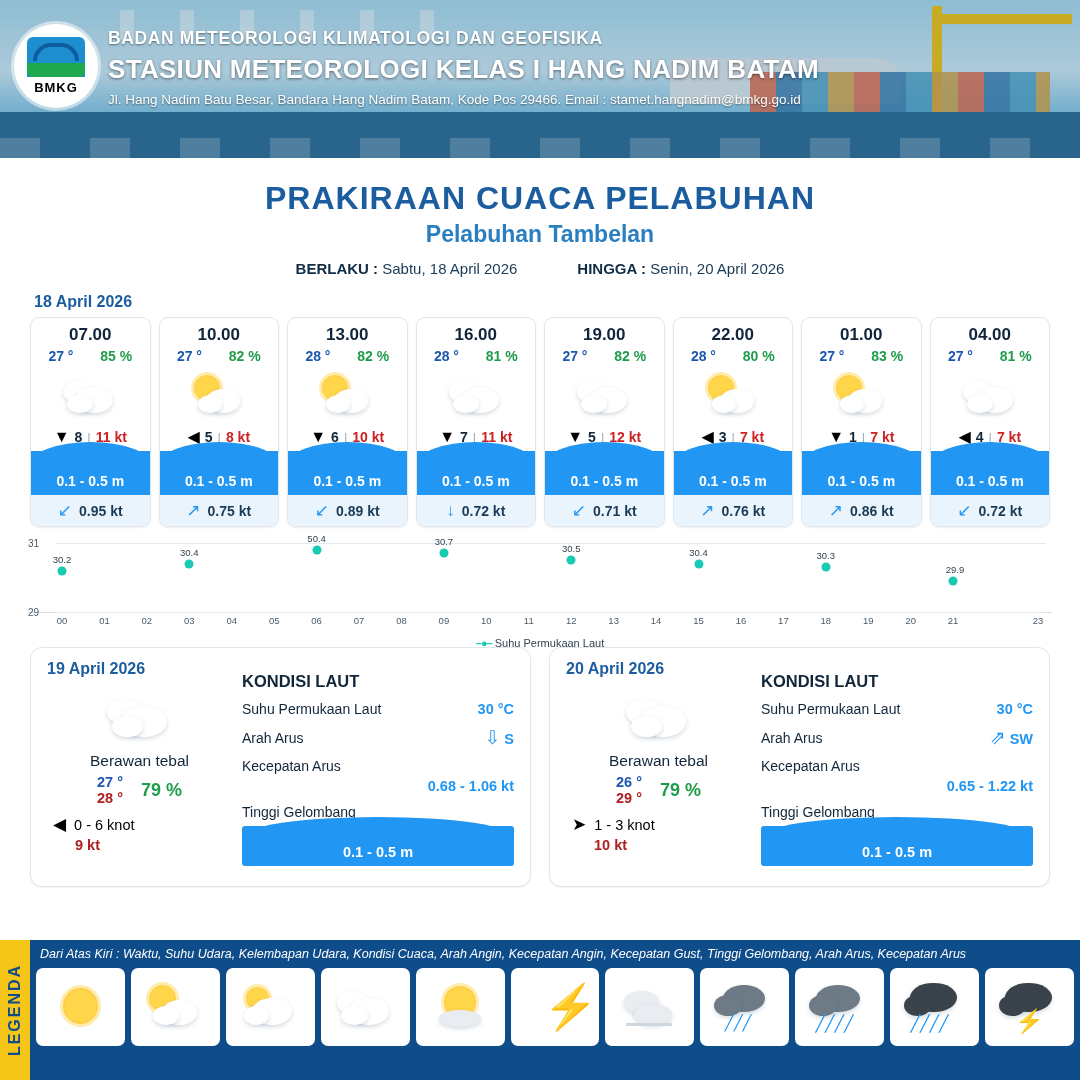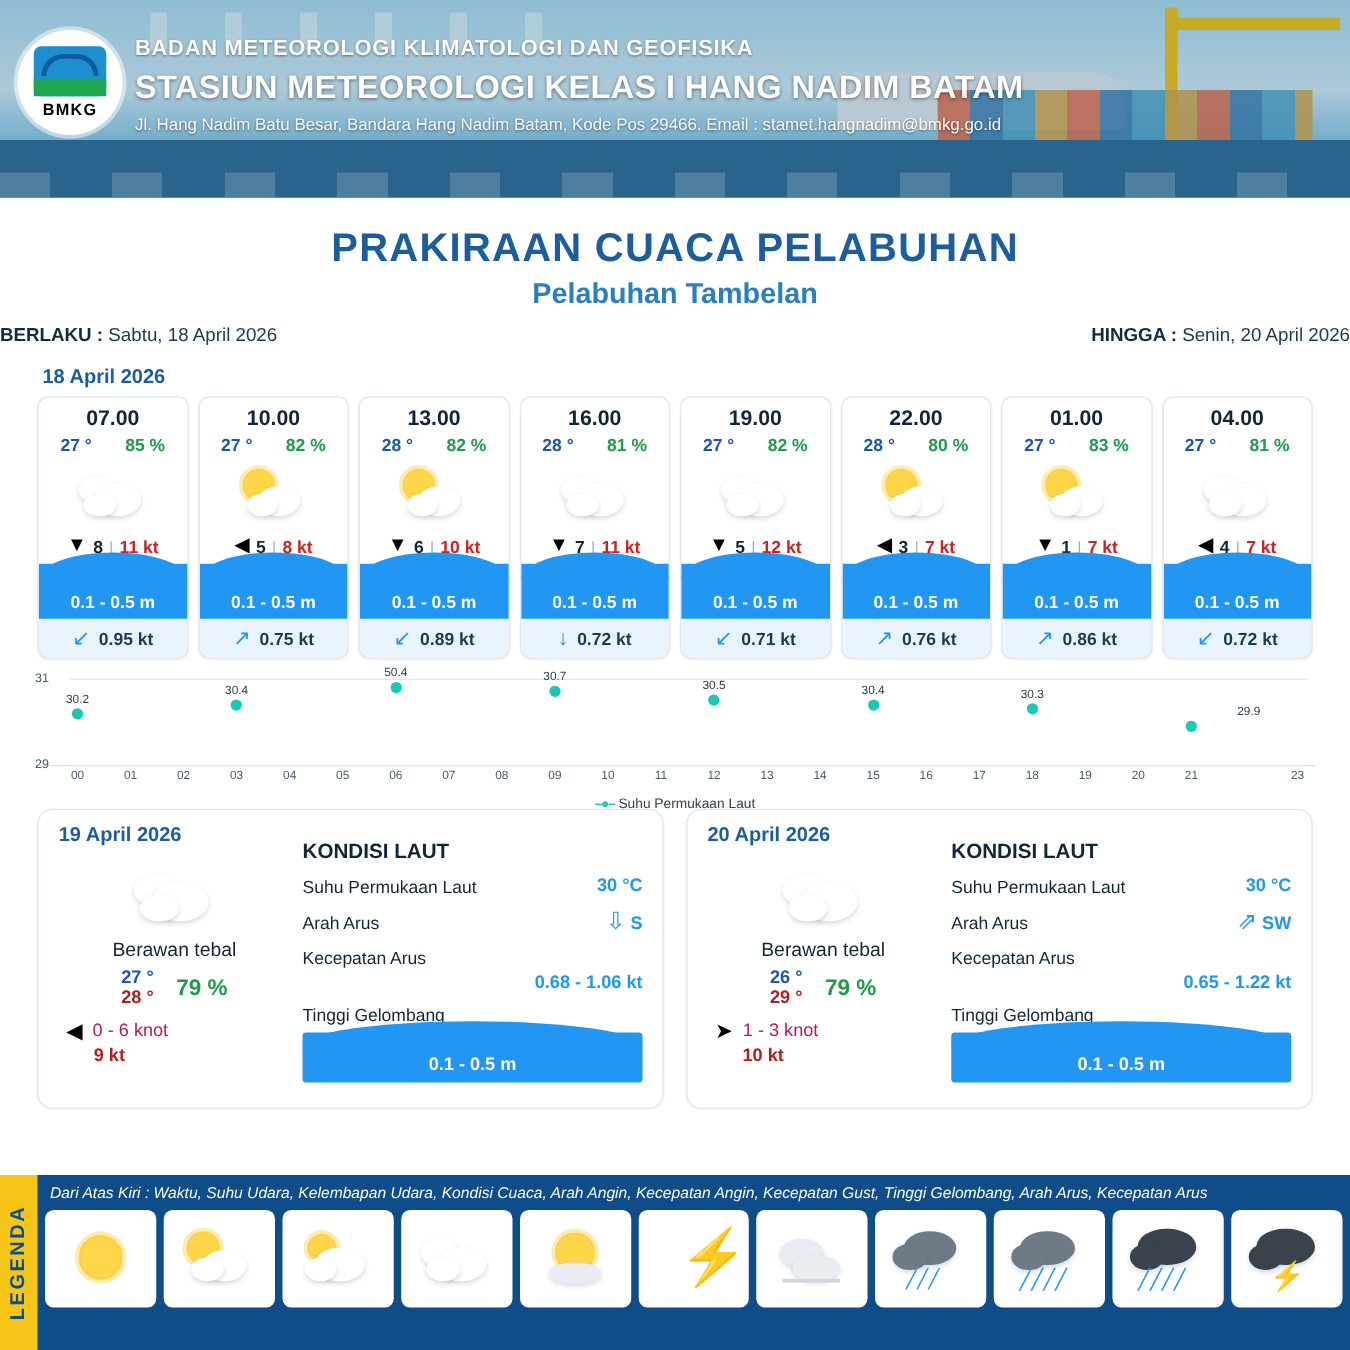--- a/index.html
+++ b/index.html
@@ -62,21 +62,21 @@
   .logo-text { font-size:13px; font-weight:bold; color:#000000; letter-spacing:1px; margin-top:3px;}
 
   .hdr-txt { position:absolute; left:108px; top:28px; width:960px; color:#fff; }
   .hdr-line1 { font-size:17.5px; font-weight:bold; letter-spacing:.6px; text-shadow:0 1px 2px rgba(0,0,0,.45); }
   .hdr-line2 { font-size:26px; font-weight:bold; letter-spacing:.3px; margin-top:5px; text-shadow:0 1px 3px rgba(0,0,0,.5); }
   .hdr-line3 { font-size:13.5px; margin-top:7px; text-shadow:0 1px 2px rgba(0,0,0,.5); }
 
   
   .title1 { text-align:center; font-size:32px; font-weight:bold; color:#1b5d9e; letter-spacing:1px; margin-top:22px; }
   .title2 { text-align:center; font-size:23px; font-weight:bold; color:#2a7fc1; margin-top:4px; }
-  .validity { display:flex; justify-content:space-between; gap:60px; margin-top:12px; font-size:15px; color:#15344f; }
+  .validity { display:flex; justify-content:center; gap:60px; margin-top:12px; font-size:15px; color:#15344f; }
   .validity b { color:#0f2c45; }
   .validity .val { color:#1b3a55; }
 
   
   .date-label { margin:16px 0 6px 34px; font-size:16px; font-weight:bold; color:#1b5d9e; }
 
   
   .cards { display:flex; gap:8px; padding:0 30px; }
   .card {
     width:123px; background:#ffffff; border:1px solid #dfe6ec; border-radius:9px;
@@ -138,21 +138,21 @@
   .day-left { width:185px; }
   .day-date { font-size:16px; font-weight:bold; color:#1b5d9e; }
   .day-icon { height:62px; display:flex; align-items:center; justify-content:center; margin-top:8px; }
   .day-cond { text-align:center; font-size:15.5px; color:#12263a; margin-top:4px; }
   .day-tt { display:flex; align-items:flex-start; justify-content:center; gap:18px; margin-top:4px; }
   .day-temps div:first-child { color:#1b56b0; font-size:14.5px; font-weight:bold; }
   .day-temps div:last-child { color:#b02020; font-size:14.5px; font-weight:bold; }
   .day-hum { color:#1f9c4a; font-size:18px; font-weight:bold; padding-top:6px; }
   .day-wind { display:flex; align-items:center; gap:8px; margin-top:10px; padding-left:6px; }
   .day-wind .arrow { font-size:17px; }
-  .day-ws { font-size:14.5px; color:#be185d; }
+  .day-ws { font-size:14.5px; color:#000000; }
   .day-gust { color:#b02020; font-size:14.5px; font-weight:bold; margin-top:4px; padding-left:28px; }
 
   .day-right { flex:1; padding-top:12px; }
   .kondisi { font-size:16.5px; font-weight:bold; color:#12263a; margin-bottom:10px; }
   .krow { display:flex; justify-content:space-between; align-items:center; font-size:14px; color:#12263a; margin-bottom:11px; }
   .kval { color:#2196f3; font-weight:bold; font-size:14.5px; }
   .kval2 { color:#2196f3; font-weight:bold; font-size:14.5px; }
   .arrow-box { color:#2196f3; font-size:19px; line-height:1; }
   .krow-col { font-size:14px; color:#12263a; margin-bottom:6px; }
   .kcur { text-align:right; color:#2196f3; font-weight:bold; font-size:14.5px; margin:-2px 0 10px; }
@@ -449,21 +449,21 @@
       <div class="pt-lbl" style="left: 288.609px; top: calc(10% - 6px);">50.4</div>
       <div class="pt" style="left: 415.913px; top: 15%; background: rgb(24, 201, 180);"></div>
       <div class="pt-lbl" style="left: 415.913px; top: calc(15% - 6px);">30.7</div>
       <div class="pt" style="left: 543.217px; top: 25%; background: rgb(24, 201, 180);"></div>
       <div class="pt-lbl" style="left: 543.217px; top: calc(25% - 6px);">30.5</div>
       <div class="pt" style="left: 670.522px; top: 30%; background: rgb(24, 201, 180);"></div>
       <div class="pt-lbl" style="left: 670.522px; top: calc(30% - 6px);">30.4</div>
       <div class="pt" style="left: 797.826px; top: 35%; background: rgb(24, 201, 180);"></div>
       <div class="pt-lbl" style="left: 797.826px; top: calc(35% - 6px);">30.3</div>
       <div class="pt" style="left: 925.13px; top: 55%; background: rgb(24, 201, 180);"></div>
-      <div class="pt-lbl" style="left: 971px; top: calc(55% - 6px); text-align: center;">29.9</div>
+      <div class="pt-lbl" style="left: 927px; top: calc(55% - 6px); text-align: center;">29.9</div>
     </div>
   <div class="xaxis" id="xaxis">
       <div class="xt" style="left: 34px;">00</div>
       <div class="xt" style="left: 76.4348px;">01</div>
       <div class="xt" style="left: 118.87px;">02</div>
       <div class="xt" style="left: 161.304px;">03</div>
       <div class="xt" style="left: 203.739px;">04</div>
       <div class="xt" style="left: 246.174px;">05</div>
       <div class="xt" style="left: 288.609px;">06</div>
       <div class="xt" style="left: 331.043px;">07</div>

